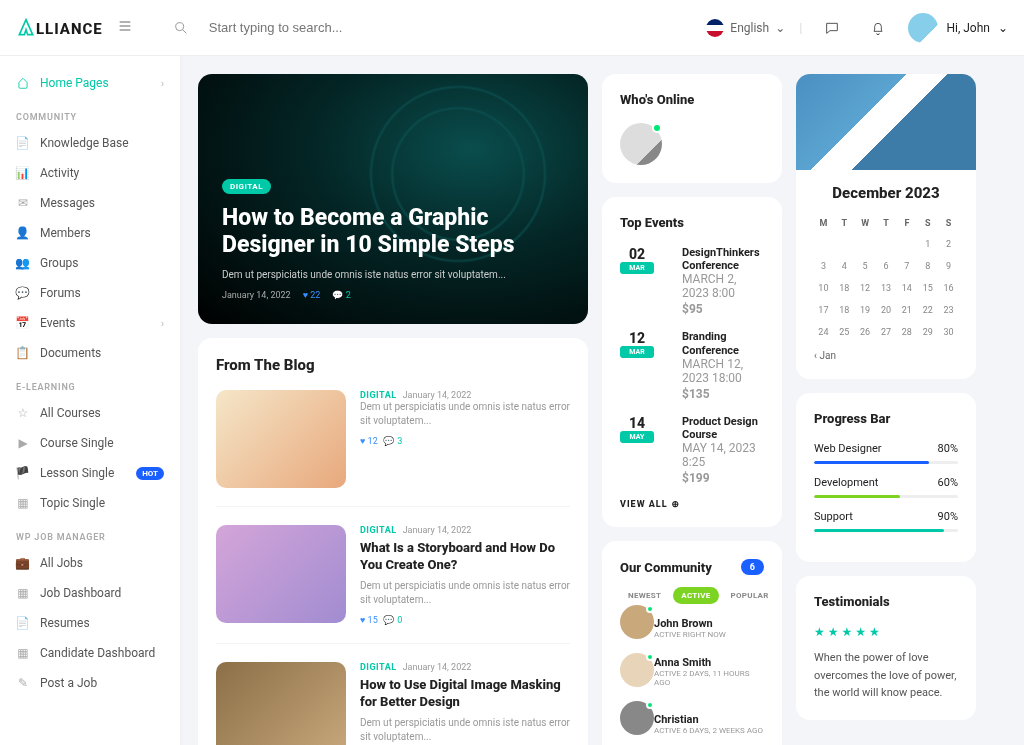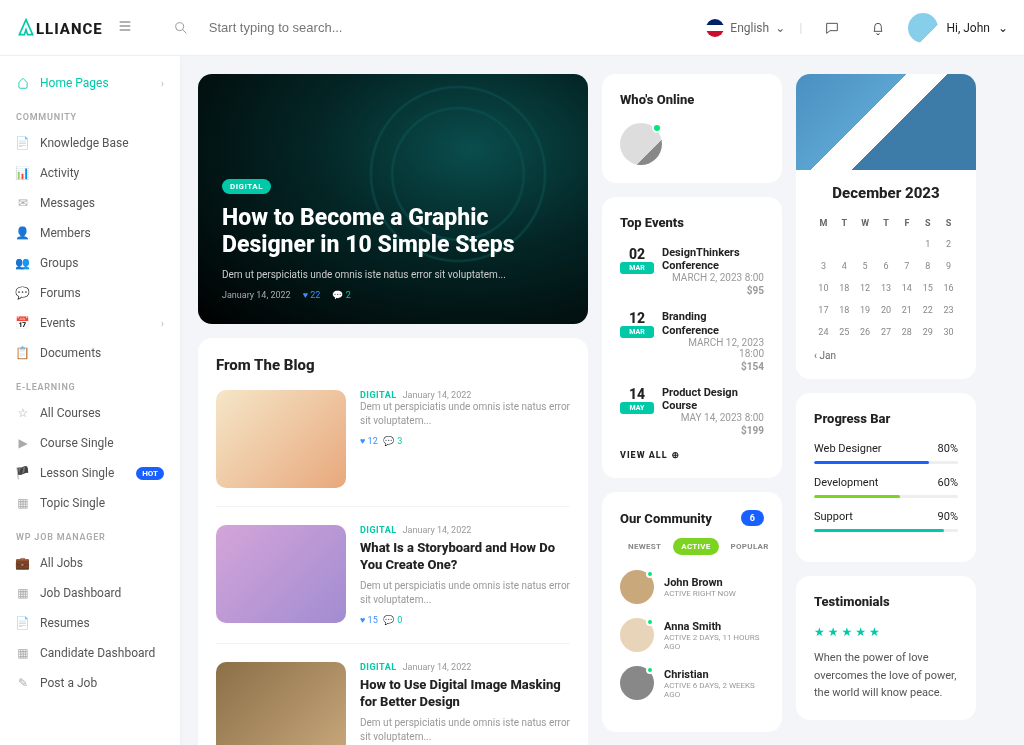--- a/index.html
+++ b/index.html
@@ -39,33 +39,33 @@
 .blog-item:last-child { border: none; margin-bottom: 0; padding-bottom: 0; }
 .blog-thumb { width: 130px; height: 98px; border-radius: 10px; flex-shrink: 0; }
 .blog-meta { font-size: 9px; color: #999; }
 .blog-meta .cat { color: #00c9a7; font-weight: 700; text-transform: uppercase; letter-spacing: 0.5px; margin-right: 6px; }
 .blog-title { font-size: 13px; font-weight: 800; margin: 5px 0; line-height: 1.3; }
 .blog-desc { font-size: 10px; color: #999; line-height: 1.4; margin-bottom: 8px; }
 .blog-stats { font-size: 9px; color: #999; display: flex; gap: 6px; }
 .col2 { display: flex; flex-direction: column; gap: 14px; }
 .online-avatar { width: 42px; height: 42px; border-radius: 50%; background: linear-gradient(135deg, #ddd 70%, #888 70%); position: relative; }
 .online-dot { width: 10px; height: 10px; background: #00e676; border: 2px solid #fff; border-radius: 50%; position: absolute; top: 0; right: 0; }
-.event-item { display: flex; gap: 8px; align-items: flex-start; margin-bottom: 14px; }
+.event-item { display: flex; gap: 28px; align-items: flex-start; margin-bottom: 14px; }
 .event-date { width: 34px; text-align: center; flex-shrink: 0; }
 .event-day { font-size: 14px; font-weight: 800; }
 .event-month { background: #00c9a7; color: #fff; font-size: 7px; padding: 2px 4px; border-radius: 3px; font-weight: 700; text-transform: uppercase; }
 .event-title { font-size: 11px; font-weight: 700; line-height: 1.2; }
-.event-meta, .event-price { font-size: 10px; color: #999; text-align: right; }
+.event-meta, .event-price { font-size: 12px; color: #999; }
 .event-price { font-weight: 700; margin-top: 2px; }
 .view-all { font-size: 9px; font-weight: 800; letter-spacing: 1px; text-transform: uppercase; cursor: pointer; display: flex; align-items: center; gap: 4px; }
 .comm-count { background: #1a5fff; color: #fff; font-size: 9px; font-weight: 700; padding: 3px 9px; border-radius: 10px; }
-.filter-tabs { display: flex; gap: 4px; margin-bottom: 15px; }
+.filter-tabs { display: flex; gap: 4px; margin-bottom: 1px; }
 .filter-tab { font-size: 8px; padding: 4px 8px; border-radius: 10px; font-weight: 700; cursor: pointer; color: #888; text-transform: uppercase; letter-spacing: 0.3px; }
 .filter-tab.active { background: #7dd321; color: #fff; }
-.member-item { display: flex; gap: 10px; align-items: center; margin-bottom: 14px; }
+.member-item { display: flex; gap: 0; align-items: flex-end; margin-bottom: 14px; }
 .member-avatar { width: 34px; height: 34px; border-radius: 50%; background: #ddd; flex-shrink: 0; position: relative; }
 .member-name { font-size: 11px; font-weight: 700; }
 .member-status { font-size: 8px; color: #999; }
 .cal-img { height: 96px; margin: -18px -18px 14px; border-radius: 14px 14px 0 0; background: linear-gradient(135deg, #4a90c2 0%, #5ba3d0 40%, #fff 40%, #fff 55%, #3d7ba8 55%); }
 .cal-title { text-align: center; font-size: 15px; font-weight: 800; margin-bottom: 12px; }
 .cal-grid { display: grid; grid-template-columns: repeat(7, 1fr); gap: 2px; font-size: 9px; text-align: center; }
 .cal-head { font-weight: 700; color: #666; padding: 4px 0; }
 .cal-day { padding: 5px 0; color: #888; cursor: pointer; }
 .cal-nav { font-size: 10px; color: #666; margin-top: 8px; cursor: pointer; }
 .progress-row { margin-bottom: 12px; }
@@ -288,31 +288,31 @@
               </div>
             </div>
             <div class="event-item">
               <div class="event-date">
                 <div class="event-day">12</div>
                 <div class="event-month">MAR</div>
               </div>
               <div>
                 <div class="event-title">Branding Conference</div>
                 <div class="event-meta">MARCH 12, 2023 18:00</div>
-                <div class="event-price">$154</div>
+                <div class="event-price">$135</div>
               </div>
             </div>
             <div class="event-item">
               <div class="event-date">
                 <div class="event-day">14</div>
                 <div class="event-month">MAY</div>
               </div>
               <div>
                 <div class="event-title">Product Design Course</div>
-                <div class="event-meta">MAY 14, 2023 8:00</div>
+                <div class="event-meta">MAY 14, 2023 8:25</div>
                 <div class="event-price">$199</div>
               </div>
             </div>
           </div>
         <div class="view-all">
           <span>VIEW ALL</span>
           <span>⊕</span>
         </div>
       </div>
       <div class="card">

